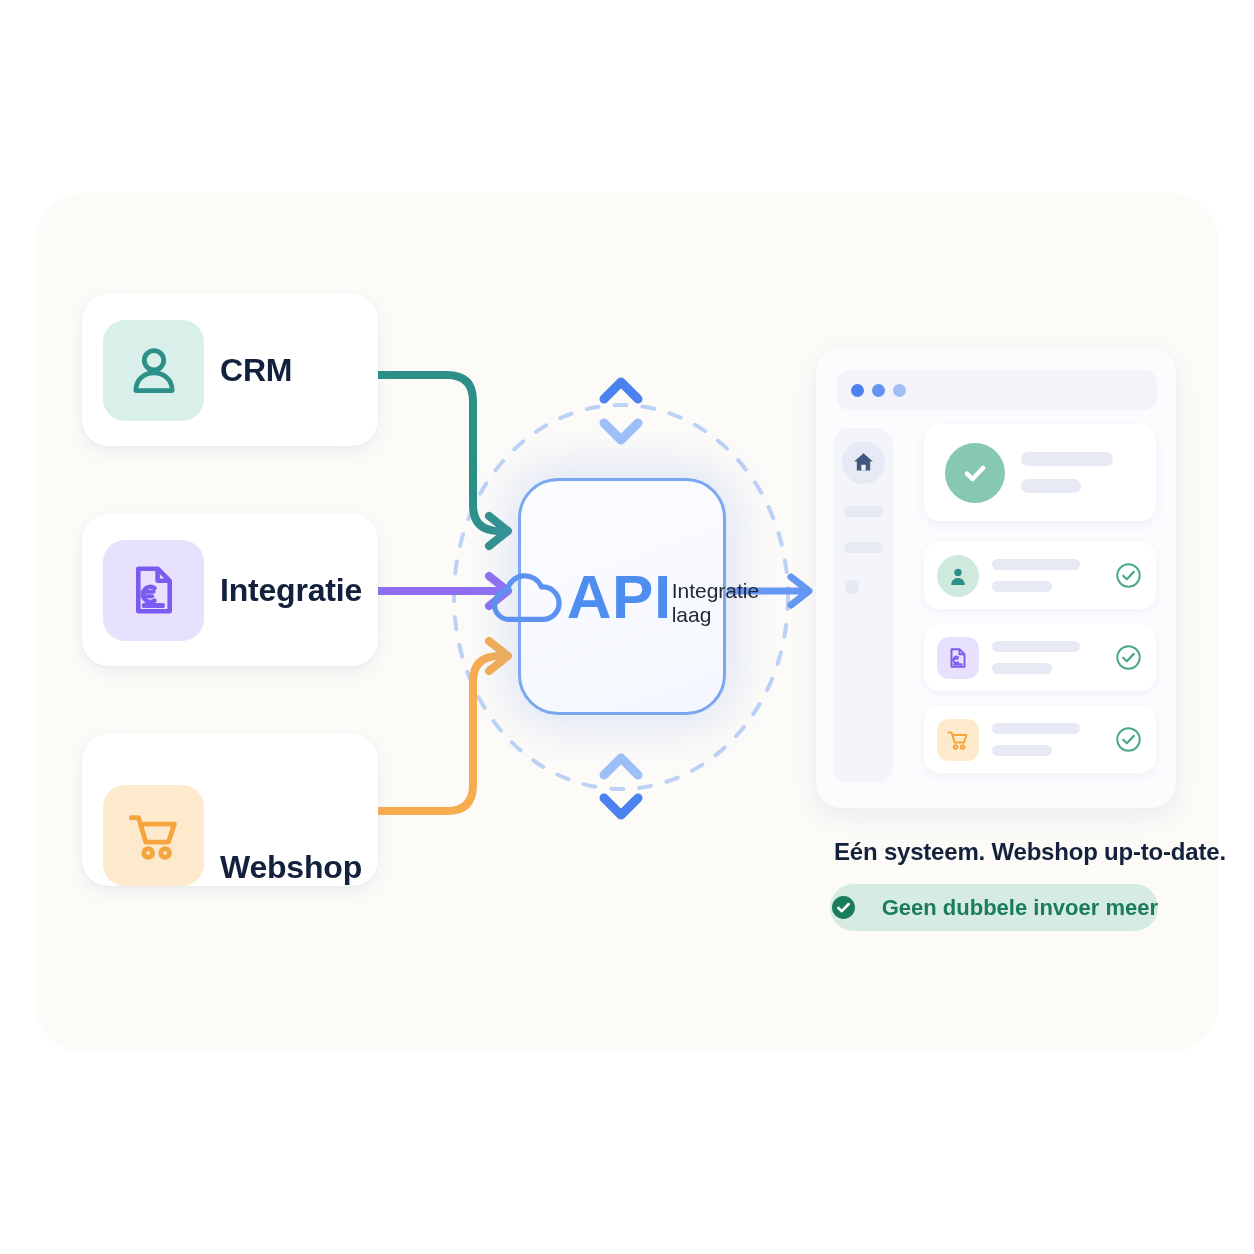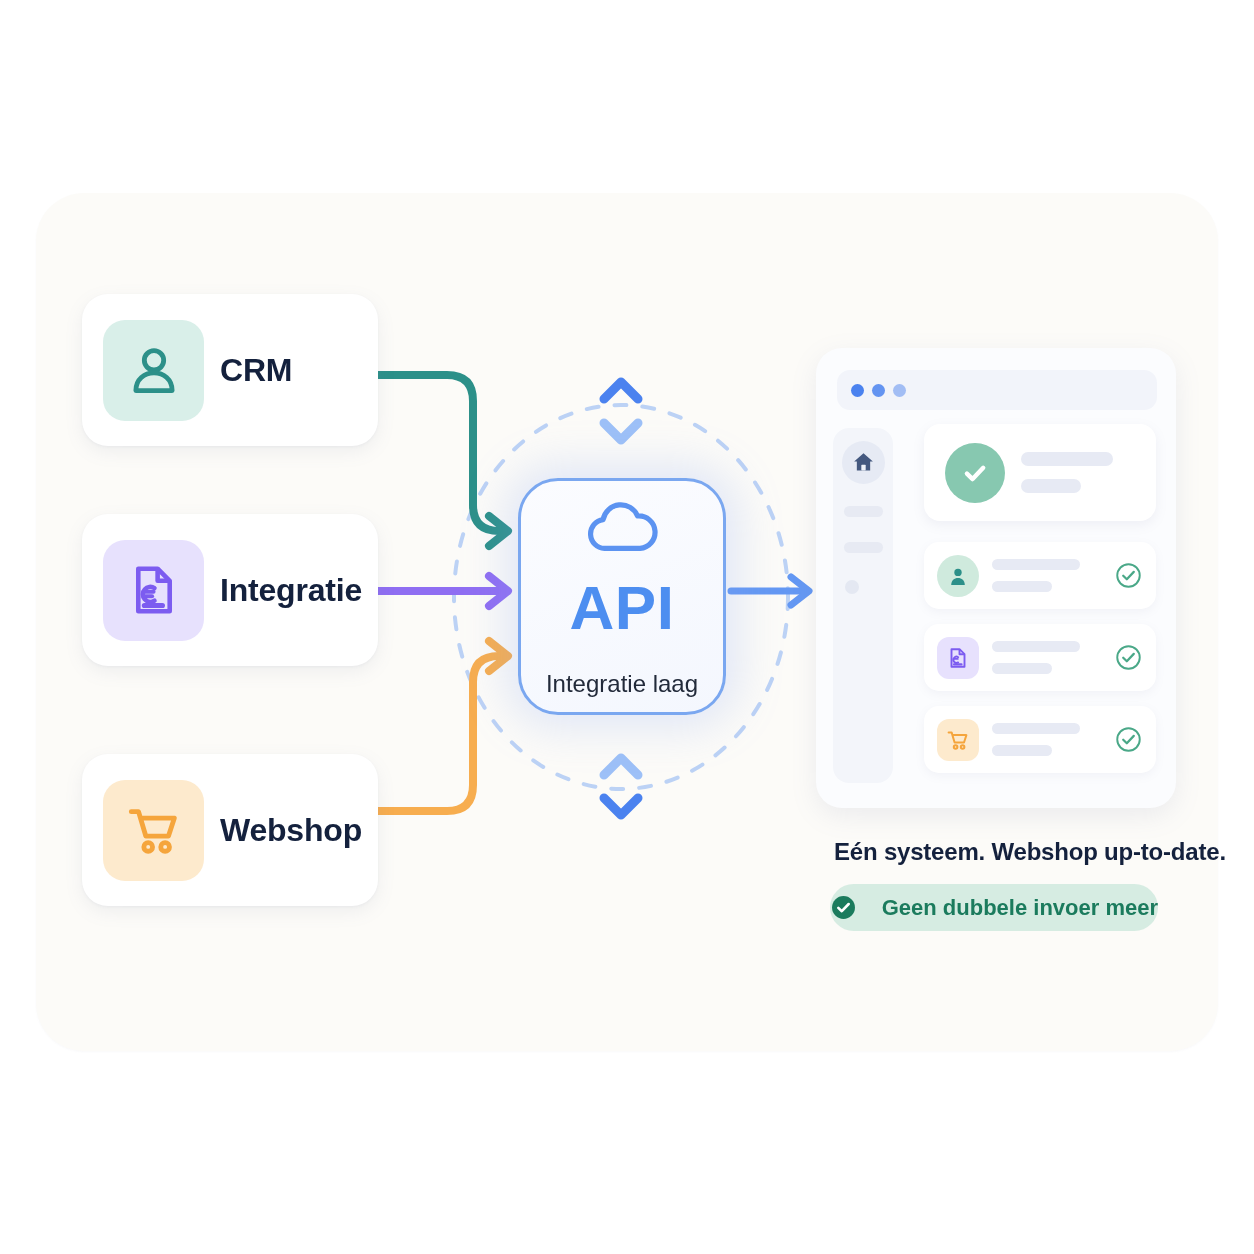--- a/index.html
+++ b/index.html
@@ -60,50 +60,49 @@
     margin-left: 16px;
     font-size: 32px;
     font-weight: 700;
     color: #14213d;
     letter-spacing: -0.2px;
     white-space: nowrap;
   }
 
   #card-crm      { left: 82px;  top: 294px; text-align: center; }
   #card-boekh    { left: 82px;  top: 514px; }
-  #card-webshop  { left: 82px;  top: 754px; }
+  #card-webshop  { left: 82px;  top: 734px; align-items: flex-end; }
 
   
   #api-node {
     position: absolute;
     left: 518px;
     top: 478px;
     width: 208px;
     height: 237px;
     background: linear-gradient(160deg,#fbfcff 0%,#f4f7fe 100%);
     border: 3px solid #7aa7f0;
     border-radius: 40px;
     box-shadow: 0 0 44px 14px rgba(130,165,240,0.22);
     display: flex;
-    flex-direction: column;
+    flex-direction: row;
     align-items: center;
     justify-content: center;
     box-sizing: border-box;
-    gap: 20px;
   }
   #api-title {
     font-size: 62px;
     font-weight: 700;
     color: #4d8ef0;
     line-height: 0.95;
     letter-spacing: 0.5px;
     margin-top: 2px;
   }
   #api-subtitle {
-    font-size: 24px;
+    font-size: 21px;
     color: #222a3a;
     margin-top: 12px;
   }
 
   
   #dashboard {
     position: absolute;
     left: 816px;
     top: 348px;
     width: 360px;

